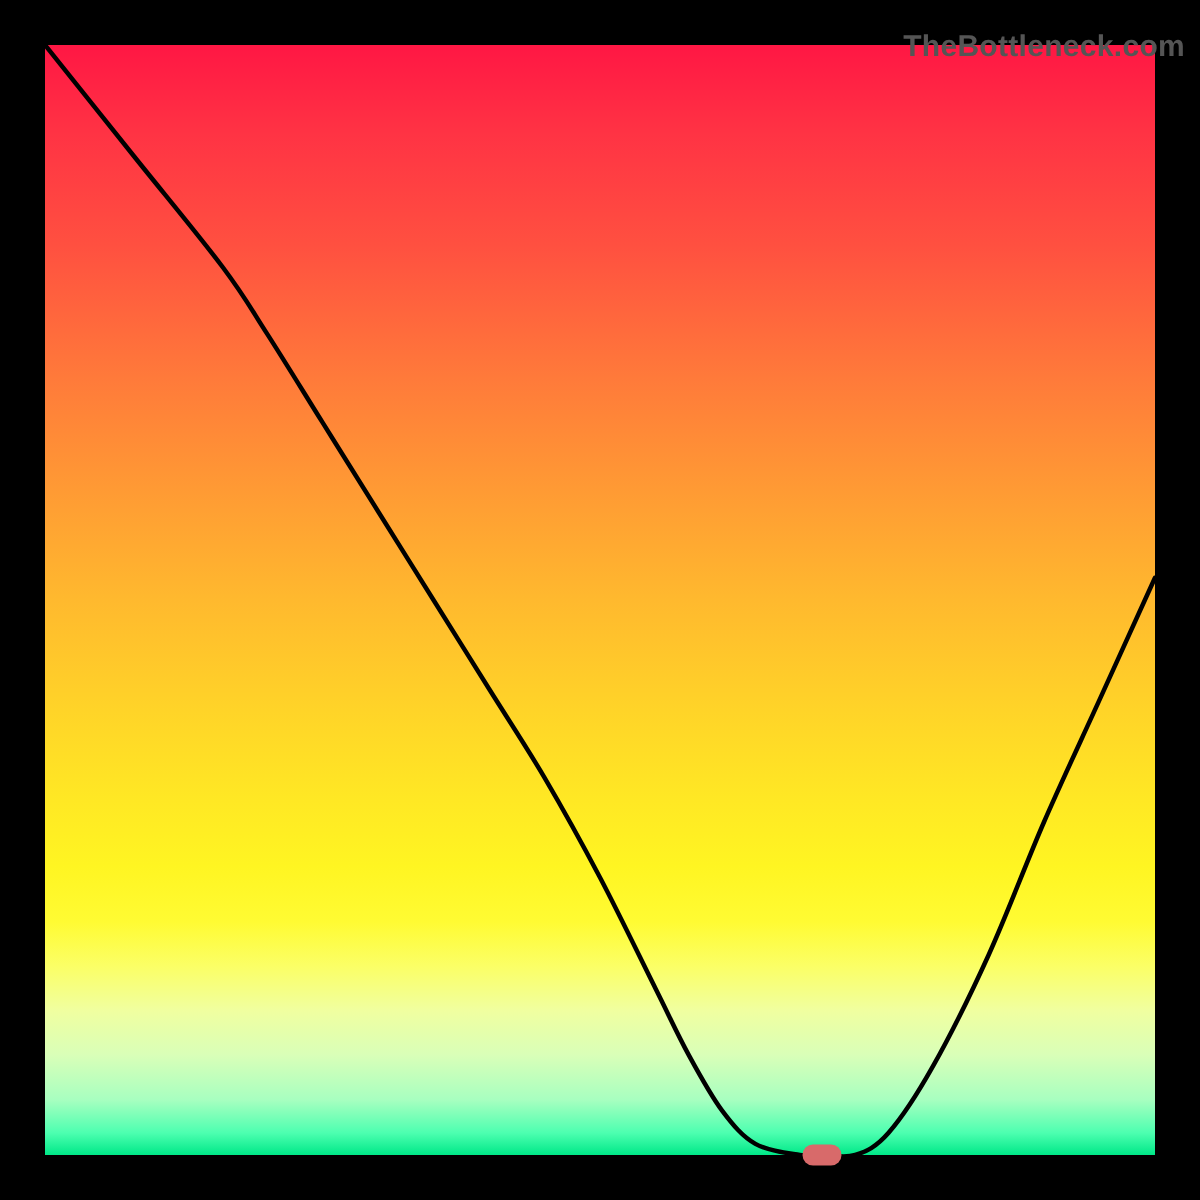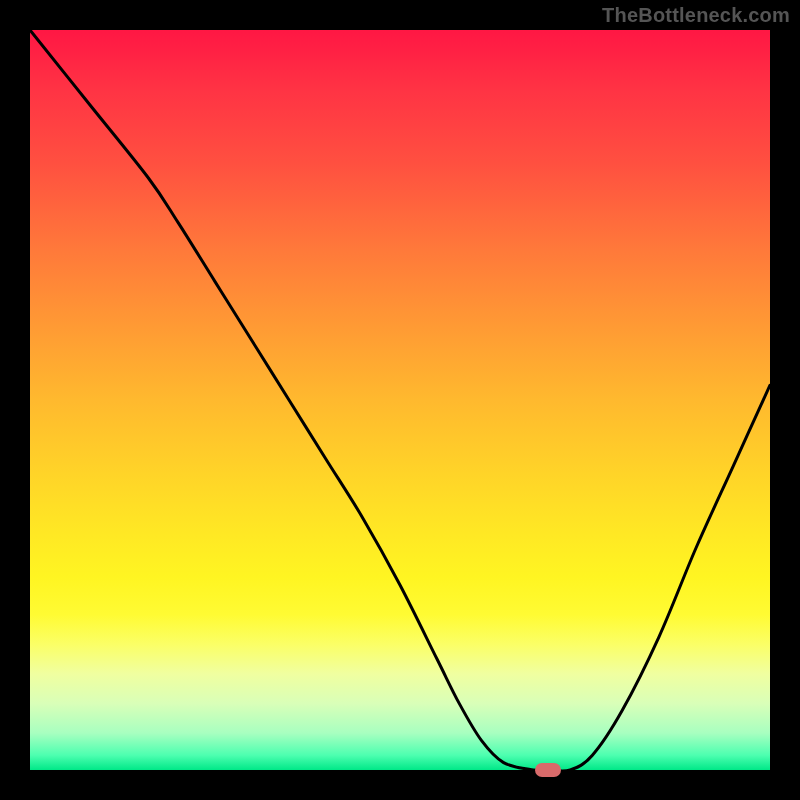--- a/index.html
+++ b/index.html
@@ -12,21 +12,21 @@
     font-family: Arial, Helvetica, sans-serif;
   }
   .frame {
     position: relative;
     width: 800px;
     height: 800px;
     background: #000;
   }
   .watermark {
     position: absolute;
-    top: 4px;
+    top: 20px;
     right: 10px;
     color: #555;
     font-size: 20px;
     font-weight: 600;
     letter-spacing: 0.2px;
     z-index: 5;
   }
   .plot {
     position: absolute;
     left: 30px;

